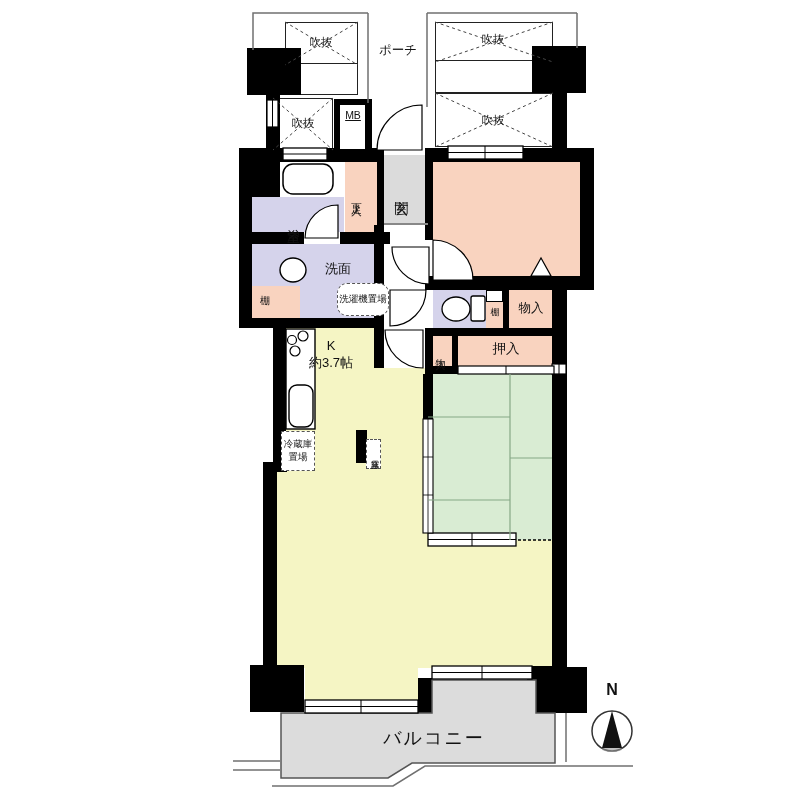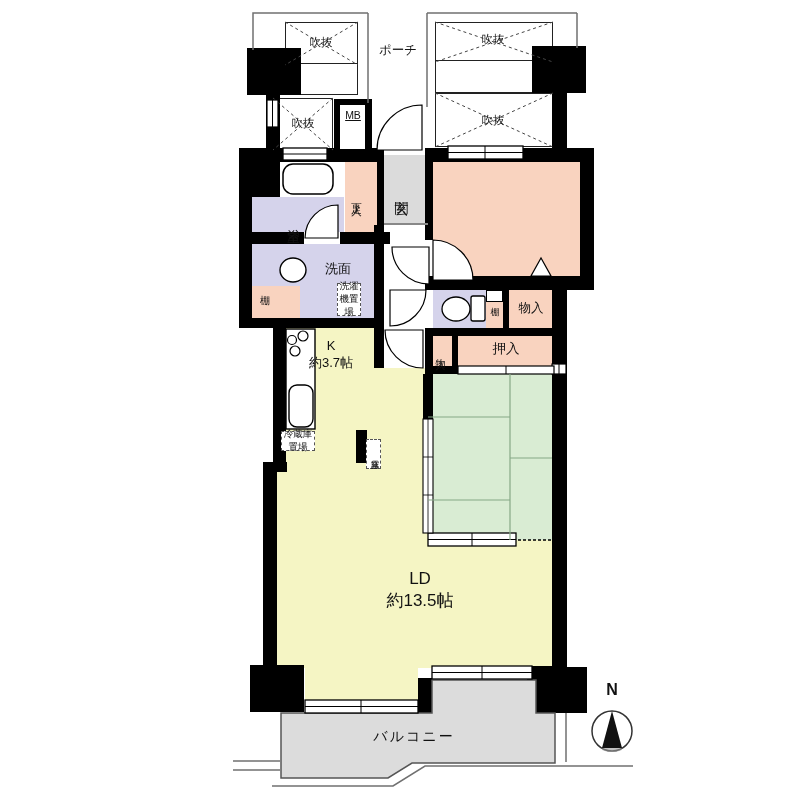--- a/index.html
+++ b/index.html
@@ -196,21 +196,20 @@
   <div class="lbl vert" style="left:394px;top:163px;height:56px;font-size:14px;">玄関</div>
   <div class="lbl vert" style="left:351px;top:166px;height:60px;font-size:10.5px;">下足入</div>
   <div class="lbl vert" style="left:286px;top:200px;height:40px;font-size:12.5px;">浴室</div>
   <div class="lbl" style="left:308px;top:262px;width:60px;font-size:13px;">洗面</div>
   <div class="lbl" style="left:254px;top:295px;width:22px;font-size:10px;">棚</div>
   <div class="lbl" style="left:487px;top:307px;width:16px;font-size:9px;">棚</div>
   <div class="lbl" style="left:510px;top:301px;width:42px;font-size:12.5px;">物入</div>
   <div class="lbl vert" style="left:435px;top:339px;height:26px;font-size:10px;line-height:1;">物入</div>
   <div class="lbl" style="left:460px;top:341px;width:92px;font-size:13.5px;">押入</div>
   <div class="lbl" style="left:300px;top:338px;width:62px;font-size:13px;line-height:1.3;"><span>K</span><br><span>約3.7帖</span></div>
-  <div class="lbl" style="left:358px;top:568px;width:124px;font-size:17px;line-height:1.3;"><span>LD</span><br><span>約13.5帖</span></div>
-  <div class="lbl" style="left:348px;top:728px;width:132px;font-size:14px;letter-spacing:2px;">バルコニー</div>
+  <div class="lbl" style="left:368px;top:728px;width:132px;font-size:18px;letter-spacing:2px;">バルコニー</div>
   <div class="lbl" style="left:600px;top:681px;width:24px;font-size:16px;font-weight:600;">N</div>
 
-  <div class="dashedbox" style="left:337px;top:283px;width:24px;height:33px;font-size:9.5px;">洗濯機置場</div>
-  <div class="dashedbox" style="left:281px;top:431px;width:34px;height:20px;font-size:9.5px;">冷蔵庫置場</div>
+  <div class="dashedbox" style="left:337px;top:283px;width:52px;height:33px;font-size:9.5px;border-radius:10px;">洗濯機置場</div>
+  <div class="dashedbox" style="left:281px;top:431px;width:34px;height:40px;font-size:9.5px;">冷蔵庫置場</div>
   <div class="dashedbox vert" style="left:366px;top:439px;width:15px;height:30px;font-size:8px;letter-spacing:0;">電話台</div>
 
 </div>
 
 </body></html>

